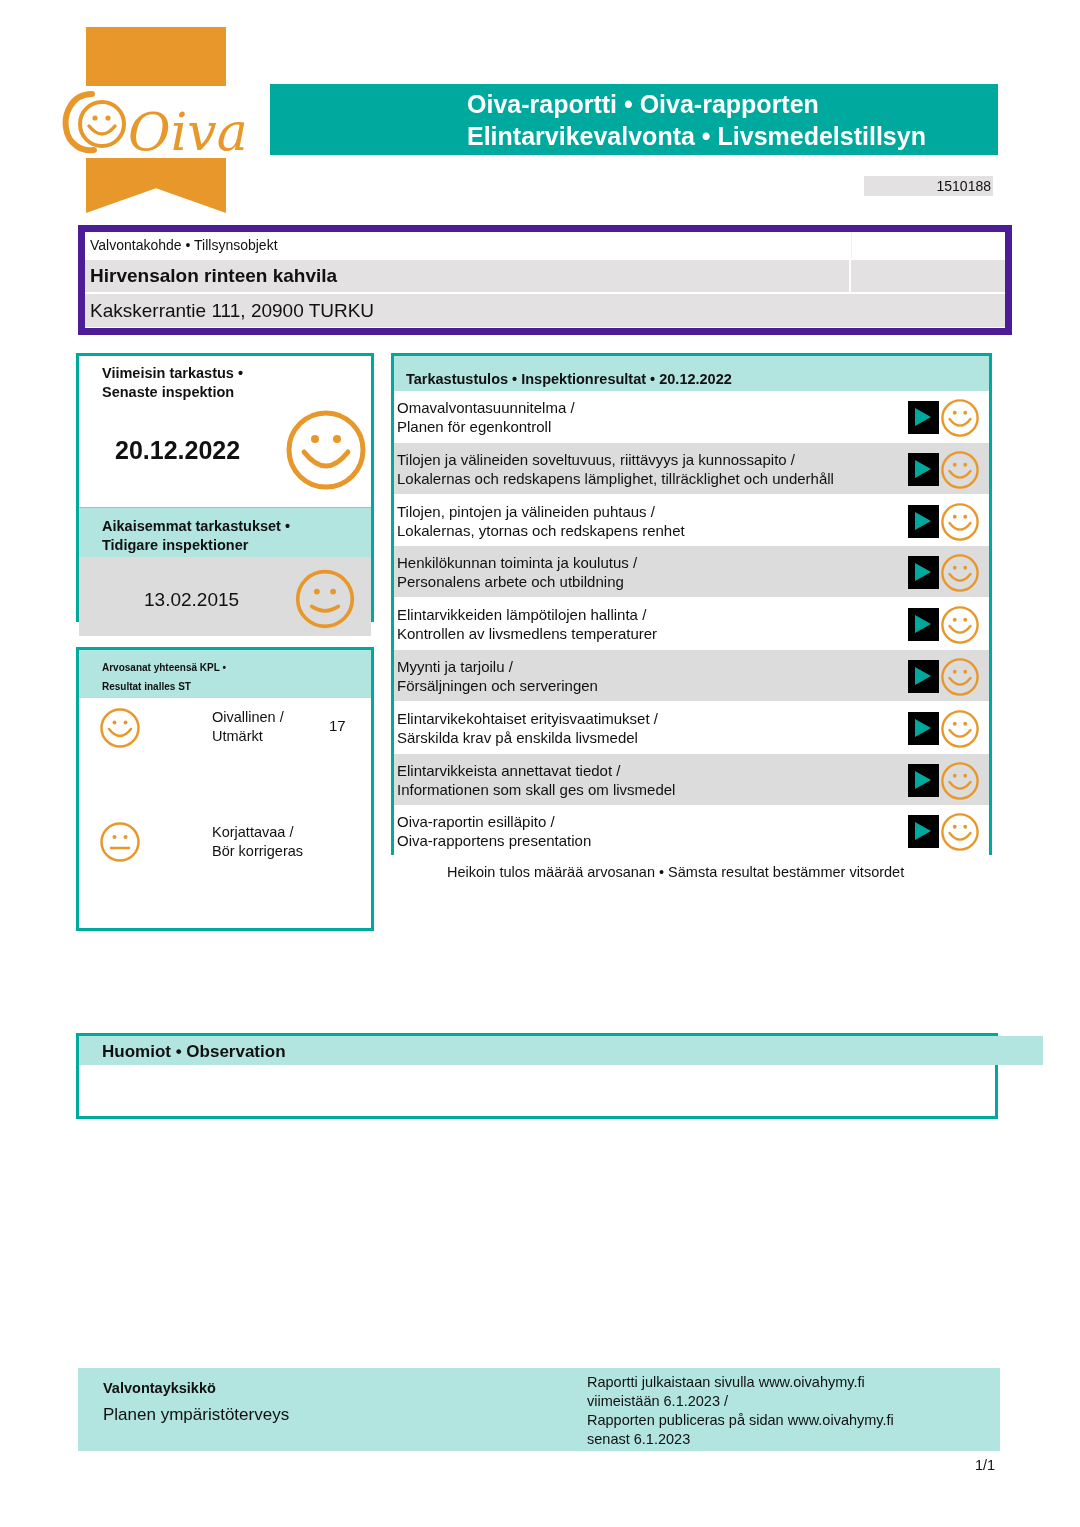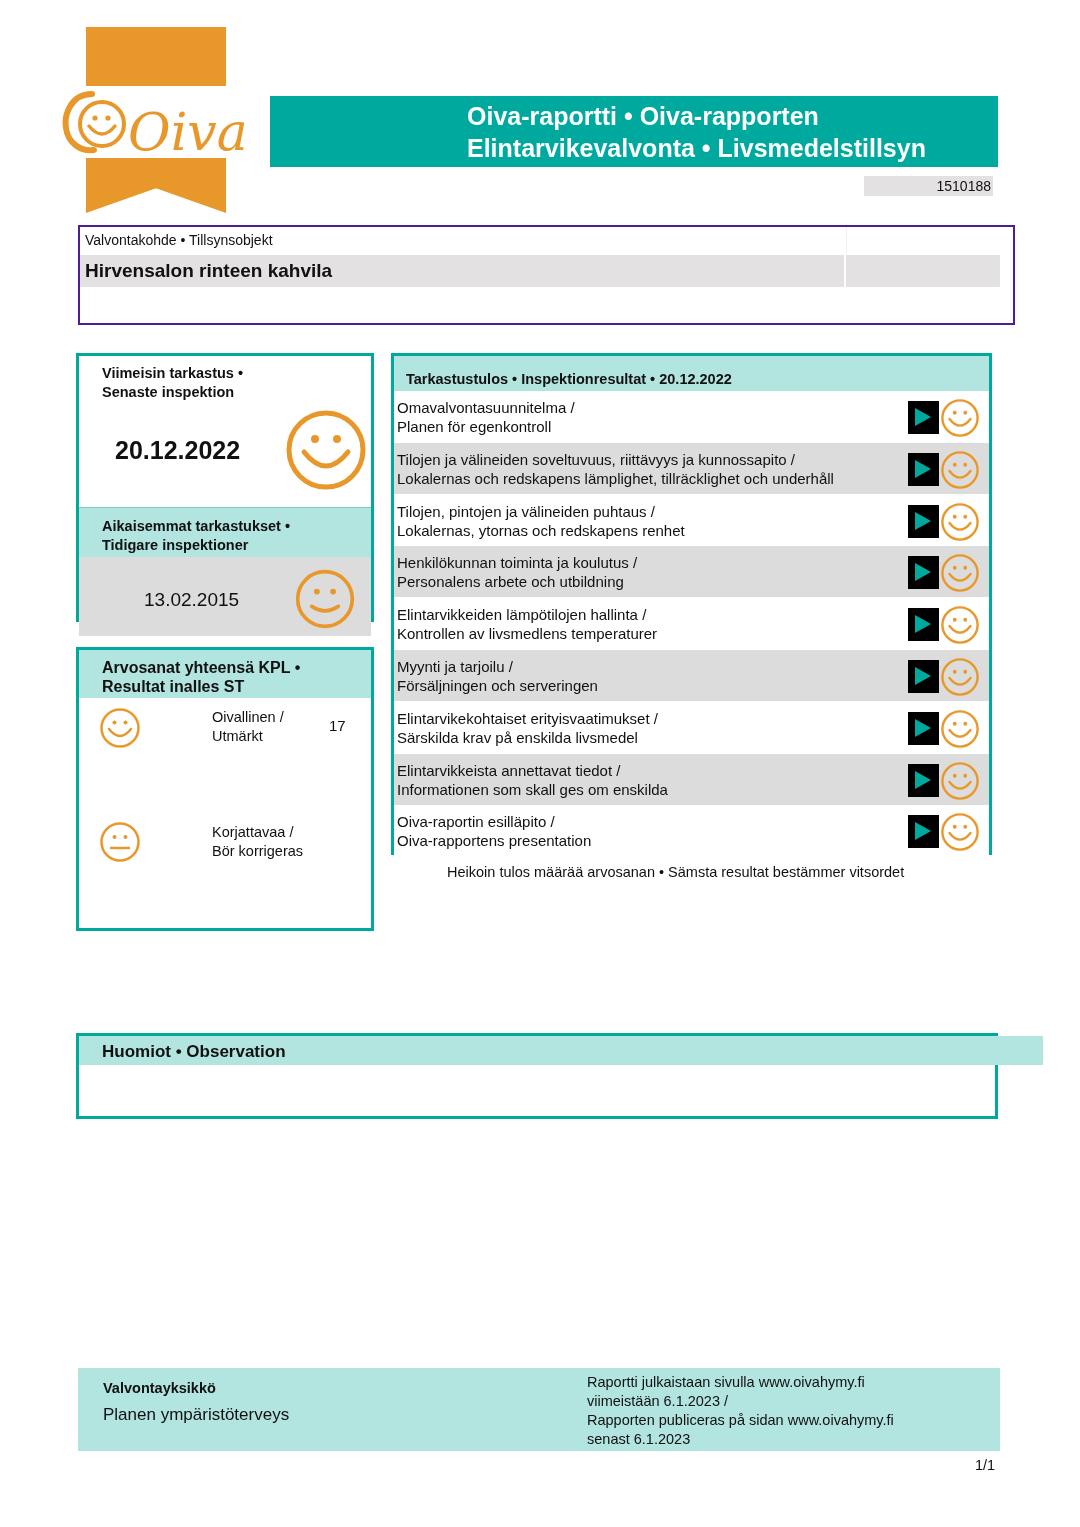--- a/index.html
+++ b/index.html
@@ -3,50 +3,50 @@
 <meta charset="utf-8">
 <style>
   html, body { margin: 0; padding: 0; background: #ffffff; }
   body { width: 1080px; height: 1527px; position: relative; font-family: "Liberation Sans", sans-serif; color: #111; overflow: hidden; }
   .abs { position: absolute; }
   .ribbon-top { left: 86px; top: 27px; width: 140px; height: 63px; background: #e8982a; }
   .ribbon-bot { left: 86px; top: 158px; width: 140px; height: 55px; background: #e8982a; clip-path: polygon(0 0, 100% 0, 100% 100%, 50% 55%, 0 100%); }
   .logo-word { left: 62px; top: 86px; width: 185px; height: 72px; }
 
   
-  .banner { left: 270px; top: 96px; width: 728px; height: 71px; background: #00a99d; color: #fff; }
+  .banner { left: 270px; top: 84px; width: 728px; height: 71px; background: #00a99d; color: #fff; }
   .banner .line { position: absolute; left: 197px; font-size: 25px; font-weight: bold; white-space: nowrap; }
   .banner .l1 { top: 6px; }
   .banner .l2 { top: 38px; }
 
   .report-id { left: 864px; top: 176px; width: 129px; height: 20px; background: #e3e1e2; font-size: 14px; text-align: right; line-height: 20px; padding-right: 2px; box-sizing: border-box; }
 
   
-  .target { left: 78px; top: 225px; width: 920px; height: 96px; border: 2px solid #4c1d95; padding-left: 13px; }
+  .target { left: 78px; top: 225px; width: 920px; height: 96px; border: 7px solid #4c1d95; }
   .target .r1 { position:absolute; left:0; top:0; width:764px; height:26px; background:#fff; font-size:14px; line-height:26px; padding-left:5px; box-sizing:border-box; }
   .target .r1b { position:absolute; left:766px; top:0; width:152px; height:26px; background:#fff; border-left:1px solid #eef0f5; }
   .target .r2 { position:absolute; left:0; top:28px; width:764px; height:32px; background:#e3e1e2; font-size:19px; font-weight:bold; line-height:32px; padding-left:5px; box-sizing:border-box; }
   .target .r2b { position:absolute; left:766px; top:28px; width:154px; height:32px; background:#e3e1e2; }
   .target .r3 { position:absolute; left:0; top:62px; width:920px; height:33px; background:#e3e1e2; font-size:19px; line-height:33px; padding-left:5px; box-sizing:border-box; }
 
   
   .box { border: 3px solid #00a99d; box-sizing: border-box; background: #fff; }
   .latest { left: 76px; top: 353px; width: 298px; height: 269px; }
   .latest .hdr { position:absolute; left:23px; top:8px; font-size:14.5px; font-weight:bold; line-height:19px; }
   .latest .date { position:absolute; left:36px; top:80px; font-size:25px; font-weight:bold; }
   .latest .big-smiley { position:absolute; left:205px; top:52px; width:84px; height:84px; }
   .latest .prev-hdr { position:absolute; left:0; top:151px; width:292px; height:49px; background:#b2e4e0; border-top:1px solid #7fcfc9; }
   .latest .prev-hdr span { position:absolute; left:23px; top:9px; font-size:14.5px; font-weight:bold; line-height:19px; }
   .latest .prev-row { position:absolute; left:0; top:201px; width:292px; height:79px; background:#dddcdc; }
   .latest .prev-date { position:absolute; left:65px; top:32px; font-size:19px; }
   .latest .prev-smiley { position:absolute; left:215px; top:11px; width:62px; height:62px; }
 
   .grades { left: 76px; top: 647px; width: 298px; height: 284px; }
   .grades .hdr { position:absolute; left:0; top:0; width:292px; height:48px; background:#b2e4e0; }
-  .grades .hdr span { position:absolute; left:23px; top:8px; font-size:16px; font-weight:bold; line-height:19px; }
+  .grades .hdr span { position:absolute; left:23px; top:8px; font-size:10px; font-weight:bold; line-height:19px; }
   .grade-row { position:absolute; left:0; width:292px; height:57px; }
   .grade-row .smiley { position:absolute; left:20px; top:9px; width:42px; height:42px; }
   .grade-row .label { position:absolute; left:86px; font-size:14.5px; line-height:19px;margin-left:47px; }
   .grade-row .count { position:absolute; left:250px; top:19px; font-size:15px; }
 
   .results { left: 391px; top: 353px; width: 601px; height: 502px; }
   .results .hdr { position:absolute; left:0; top:0; width:595px; height:35px; background:#b2e4e0; }
   .results .hdr span { position:absolute; left:12px; top:15px; font-size:14.5px; font-weight:bold; }
   .res-row { position:absolute; left:0; width:595px; height:51px; }
   .res-row .txt { position:absolute; left:3px; top:7px; font-size:15px; line-height:19px; white-space: nowrap; }
@@ -85,20 +85,21 @@
   <div class="line l1">Oiva-raportti • Oiva-rapporten</div>
   <div class="line l2">Elintarvikevalvonta • Livsmedelstillsyn</div>
 </div>
 <div class="abs report-id">1510188</div>
 
 <div class="abs target">
   <div class="r1">Valvontakohde • Tillsynsobjekt</div>
   <div class="r1b"></div>
   <div class="r2">Hirvensalon rinteen kahvila</div>
   <div class="r2b"></div>
+  <div class="r3">Kakskerrantie 111, 20900 TURKU</div>
 </div>
 
 <div class="abs box latest">
   <div class="hdr">
     <div>Viimeisin tarkastus •</div>
     <div>Senaste inspektion</div>
   </div>
   <div class="date">20.12.2022</div>
   <svg class="big-smiley" viewBox="0 0 84 84">
       <use href="#sm-excellent"></use>
@@ -217,21 +218,21 @@
           <div>Särskilda krav på enskilda livsmedel</div>
         </div>
         <div class="play"></div>
         <svg class="sm" viewBox="0 0 84 84">
           <use href="#sm-excellent"></use>
         </svg>
       </div>
       <div class="res-row" style="top: 397.6px; background: rgb(221, 220, 220);">
         <div class="txt">
           <div>Elintarvikkeista annettavat tiedot /</div>
-          <div>Informationen som skall ges om enskilda</div>
+          <div>Informationen som skall ges om livsmedel</div>
         </div>
         <div class="play"></div>
         <svg class="sm" viewBox="0 0 84 84">
           <use href="#sm-excellent"></use>
         </svg>
       </div>
       <div class="res-row" style="top: 449.4px; background: rgb(255, 255, 255);">
         <div class="txt">
           <div>Oiva-raportin esilläpito /</div>
           <div>Oiva-rapportens presentation</div>

